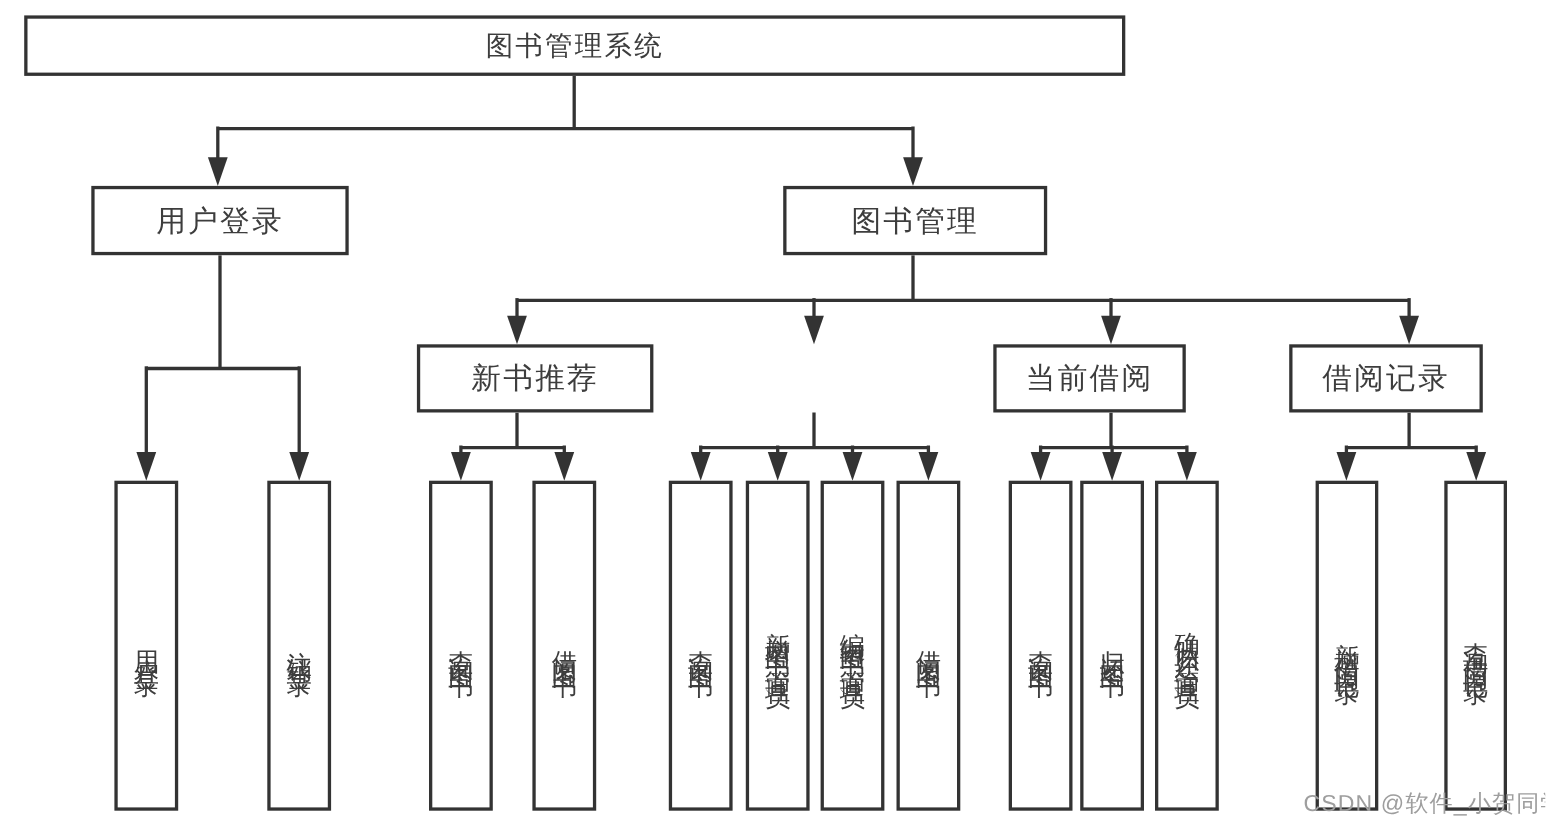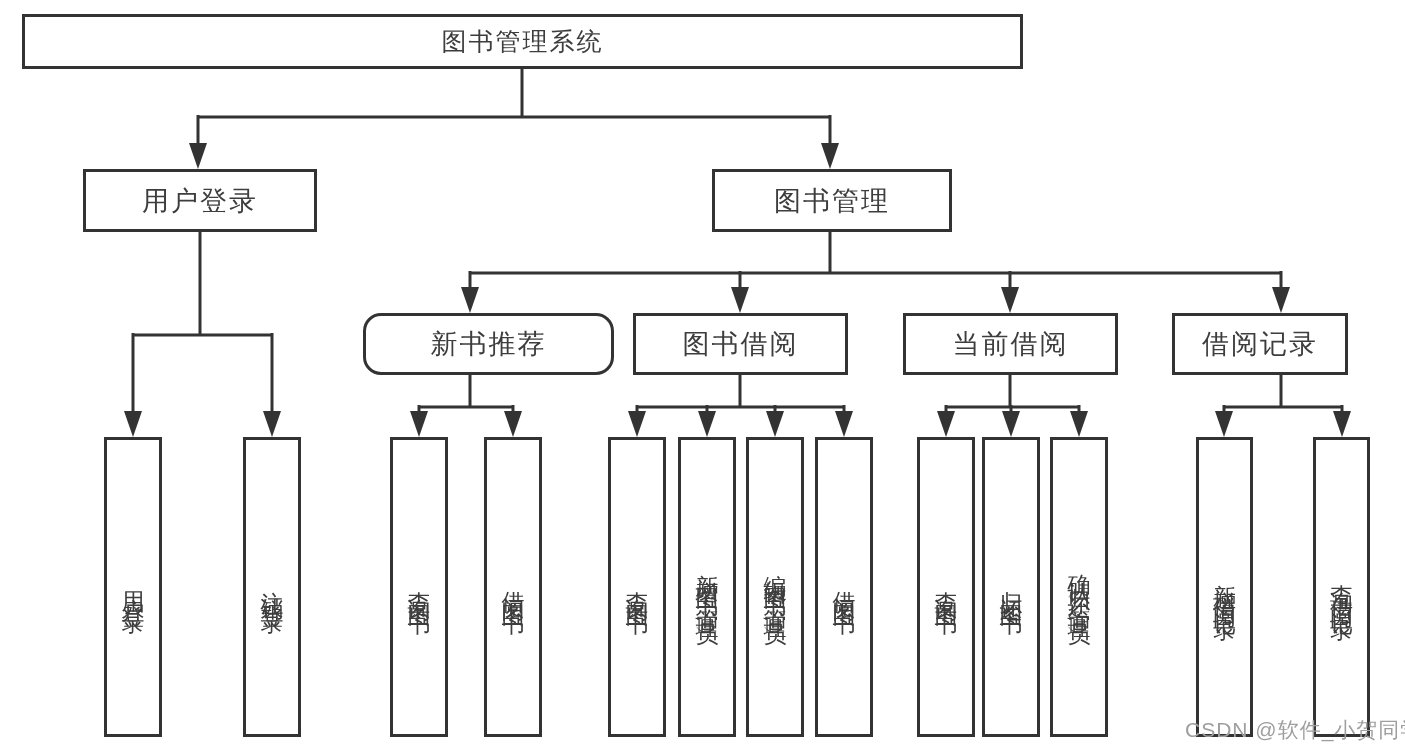--- a/index.html
+++ b/index.html
@@ -114,23 +114,22 @@
       <polygon points="1215,411 1233,411 1224,437"></polygon>
       <polygon points="1333,411 1351,411 1342,437"></polygon>
     </g>
   </svg>
 
   <div class="box root-box">图书管理系统</div>
 
   <div class="box l2-box" style="left:83px;width:234px;">用户登录</div>
   <div class="box l2-box" style="left:712px;width:240px;">图书管理</div>
 
-  <div class="box l3-box" style="left:363px;width:251px;border-radius:18px;">新书推荐</div>
-  <div class="box l3-box" style="left:633px;width:215px;">图书借阅</div>
-  <div class="box l3-box" style="left:903px;width:215px;">当前借阅</div>
+  <div class="box l3-box" style="left:379px;width:215px;">新书推荐</div>
+  <div class="box l3-box" style="left:903px;width:175px;">当前借阅</div>
   <div class="box l3-box" style="left:1172px;width:176px;">借阅记录</div>
 
   <div class="box leaf" style="left:104px;">
     <span class="vtext">用户登录</span>
   </div>
   <div class="box leaf" style="left:243px;">
     <span class="vtext">注销登录</span>
   </div>
 
   <div class="box leaf" style="left:390px;">

